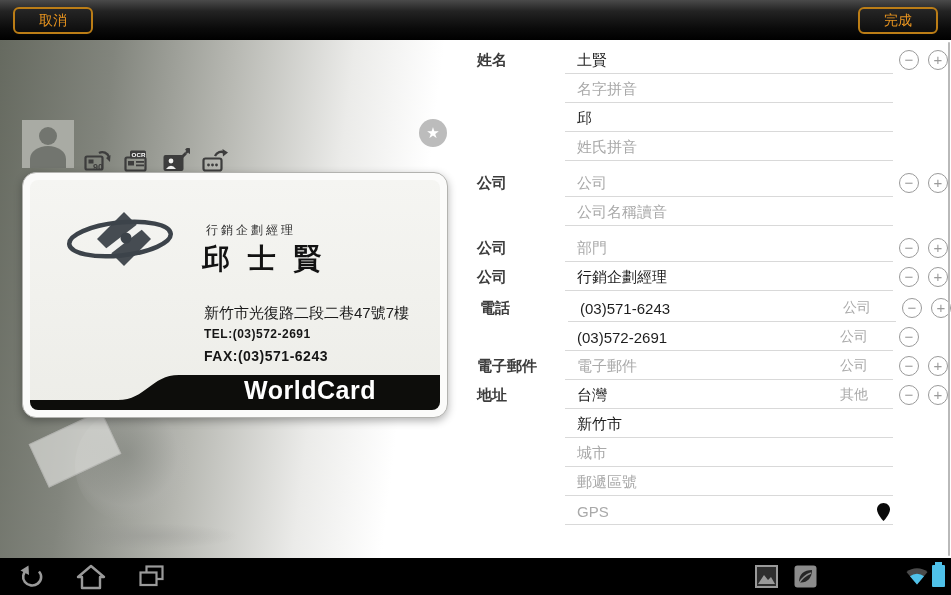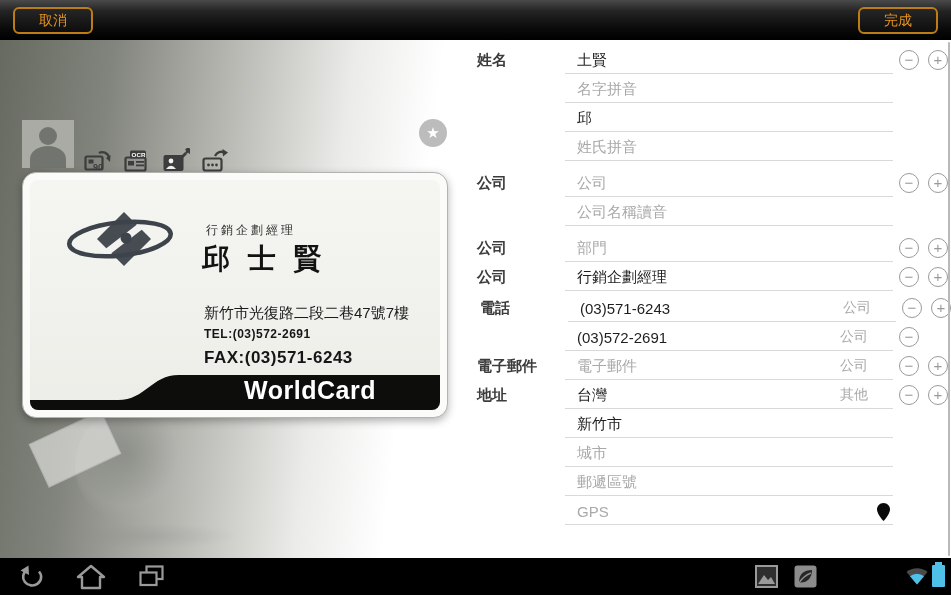--- a/index.html
+++ b/index.html
@@ -38,21 +38,21 @@
   .card{position:absolute;left:22px;top:132px;width:426px;height:246px;background:#fbfbfa;
         border:1px solid #b3b3b0;border-radius:14px;box-shadow:0 3px 9px rgba(0,0,0,.3);
         box-sizing:border-box;padding:7px;}
   .cardinner{position:relative;width:100%;height:100%;border-radius:8px;overflow:hidden;
              background:linear-gradient(#f5f5f2,#edede8);}
   .c-logo{position:absolute;left:32px;top:28px;}
   .c-title{position:absolute;left:176px;top:42px;font-size:12px;letter-spacing:3px;color:#2d2d2d;}
   .c-name{position:absolute;left:172px;top:60px;font-size:28px;letter-spacing:5px;color:#121212;font-weight:600;}
   .c-addr{position:absolute;left:174px;top:124px;font-size:15px;font-weight:400;color:#1b1b1b;}
   .c-tel{position:absolute;left:174px;top:147px;font-size:12px;font-weight:600;color:#161616;letter-spacing:.5px;}
-  .c-fax{position:absolute;left:174px;top:168px;font-size:17px;font-weight:600;color:#161616;letter-spacing:.5px;}
+  .c-fax{position:absolute;left:174px;top:168px;font-size:14px;font-weight:600;color:#161616;letter-spacing:.5px;}
   .c-bannersvg{position:absolute;left:0;top:0;width:100%;height:100%;}
   .c-brand{position:absolute;left:150px;top:196px;width:260px;text-align:center;
            font-size:25px;font-weight:700;color:#fff;letter-spacing:.5px;}
 
   
   .rightpanel{position:absolute;top:40px;left:460px;width:491px;height:518px;background:#fff;
               box-sizing:border-box;padding:7px 0 0 17px;overflow:hidden;}
   .vscroll{position:absolute;right:1px;top:2px;width:2px;height:514px;background:#b9b9b9;border-radius:1px;}
   .frow{display:flex;align-items:flex-start;height:29px;}
   .flabel{width:88px;font-size:15px;color:#3c3c3c;line-height:26px;flex:none;font-weight:bold;}

